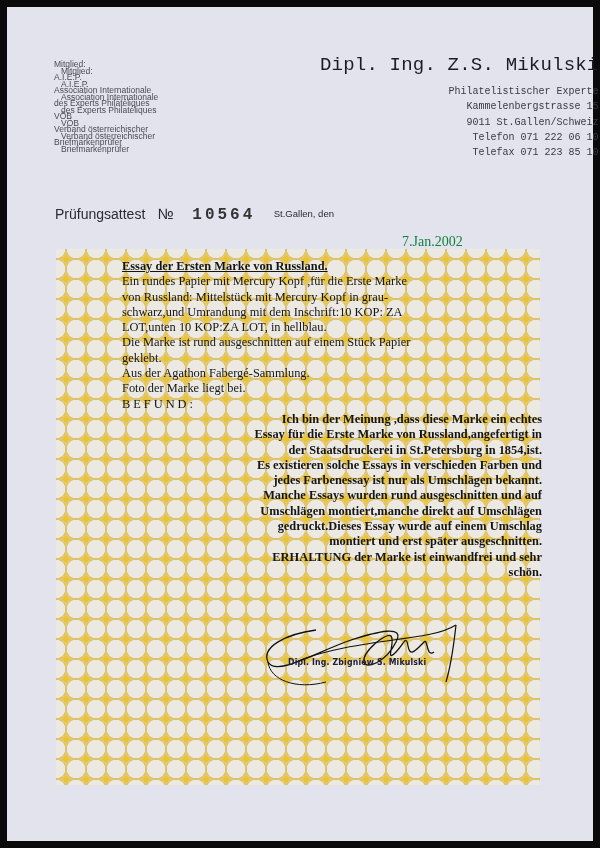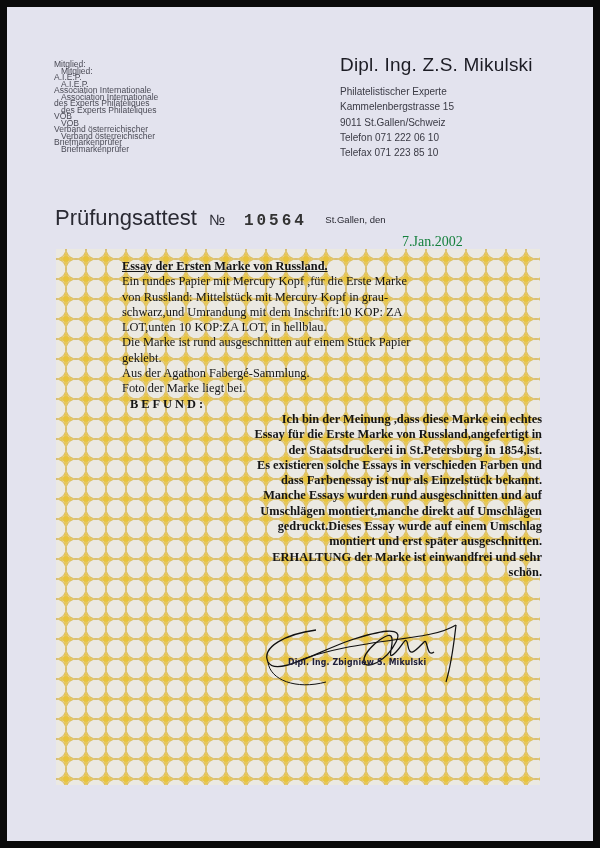--- a/index.html
+++ b/index.html
@@ -5,28 +5,28 @@
   html, body { margin:0; padding:0; }
   body { width:600px; height:848px; background:#0a0a0a; position:relative; overflow:hidden; }
   .paper {
     position:absolute; left:7px; top:7px; width:586px; height:834px;
     background:#e3e3ee;
   }
   .hdr-left {
     position:absolute; left:54px; top:58px;
     font-family:"Liberation Sans", sans-serif; font-size:8.5px; line-height:13px; color:#4a4a55;
   }
-  .hdr-right { position:absolute; left:340px; top:53px; font-family:Liberation Sans, sans-serif; color:#2a2a33; }
+  .hdr-right { position:absolute; left:320px; top:53px; font-family:Liberation Mono, monospace; color:#2a2a33;text-align:right; }
   .hdr-name { font-size:19px; line-height:24px; letter-spacing:0.2px; color:#1c1c24; }
   .hdr-lines { margin-top:7px; font-size:10px; line-height:15.3px; color:#3a3a44; }
   .title-row {
     position:absolute; left:55px; top:205px; width:500px;
     font-family:"Liberation Sans", sans-serif; color:#2a2a33;
   }
-  .title { font-size:22px; display:inline-block; }
+  .title { font-size:14px; display:inline-block; }
   .no-sign { font-size:15px; margin-left:8px; display:inline-block; }
   .cert-no { font-size:16px; letter-spacing:3px; margin-left:14px; display:inline-block; font-family:"Liberation Mono", monospace; font-weight:bold; color:#333;text-align:right; }
   .place { font-size:9.5px; margin-left:14px; display:inline-block; vertical-align:2px; }
   .date {
     position:absolute; left:402px; top:234px;
     font-family:"Liberation Serif", serif; font-size:14px; color:#15803d;
   }
   .pattern {
     position:absolute; left:56px; top:249px; width:484px; height:536px;
     background-color:#ebe9e2;
@@ -39,21 +39,21 @@
       radial-gradient(circle at 100% 0, transparent 9px, rgba(210,175,70,0.6) 9.5px, rgba(210,175,70,0.6) 10.2px, transparent 10.8px),
       radial-gradient(circle at 0 100%, transparent 9px, rgba(210,175,70,0.6) 9.5px, rgba(210,175,70,0.6) 10.2px, transparent 10.8px);
     background-size:20px 20px;
   }
   .body-text {
     position:absolute; left:122px; top:259px; width:420px;
     font-family:"Liberation Serif", serif; font-size:12.4px; line-height:15.3px; color:#151515;
   }
   .body-text .heading { font-weight:bold; text-decoration:underline; }
   .body-text .bold { font-weight:bold;text-align:right; }
-  .body-text .befund { font-weight:bold; letter-spacing:3px;margin-left:8px; }
+  .body-text .befund { font-weight:normal; letter-spacing:3px; }
   .sig { position:absolute; left:256px; top:622px; width:240px; height:70px; }
   .stamp {
     position:absolute; left:288px; top:656px;
     font-family:"DejaVu Sans", sans-serif; font-weight:bold; font-size:9.5px; color:#20203a;
     transform:scaleX(0.82); transform-origin:left center; letter-spacing:0.2px;
   }
 </style>
 </head>
 <body>
 
@@ -110,21 +110,21 @@
   <div>LOT,unten 10 KOP:ZA LOT, in hellblau.</div>
   <div>Die Marke ist  rund ausgeschnitten auf einem Stück Papier</div>
   <div>geklebt.</div>
   <div>Aus der Agathon Fabergé-Sammlung.</div>
   <div>Foto der Marke liegt bei.</div>
   <div class="befund">BEFUND:</div>
   <div class="bold">Ich bin der Meinung ,dass diese Marke ein echtes</div>
   <div class="bold">Essay für die Erste Marke von Russland,angefertigt in</div>
   <div class="bold">der Staatsdruckerei in St.Petersburg in  1854,ist.</div>
   <div class="bold">Es existieren solche Essays in verschieden Farben und</div>
-  <div class="bold">dass Farbenessay ist nur als Einzelstück bekannt.</div>
+  <div class="bold">jedes Farbenessay ist nur als Umschlägen bekannt.</div>
   <div class="bold">Manche Essays wurden rund ausgeschnitten und auf</div>
   <div class="bold">Umschlägen montiert,manche  direkt auf Umschlägen</div>
   <div class="bold">gedruckt.Dieses Essay  wurde auf einem Umschlag</div>
   <div class="bold">montiert und erst später ausgeschnitten.</div>
   <div class="bold">ERHALTUNG der Marke ist einwandfrei und sehr</div>
   <div class="bold">schön.</div>
 </div>
 
 <svg class="sig" viewBox="0 0 240 70">
   <path d="M60 8 C 30 12, 5 25, 12 40 C 20 55, 60 30, 95 18 C 120 10, 150 2, 140 20 C 130 40, 110 48, 108 40 C 106 30, 130 10, 135 14 C 140 20, 128 42, 140 30 C 148 22, 150 12, 152 24 C 154 36, 160 28, 168 20 C 172 16, 170 36, 178 30" fill="none" stroke="#111" stroke-width="1.3"></path>

